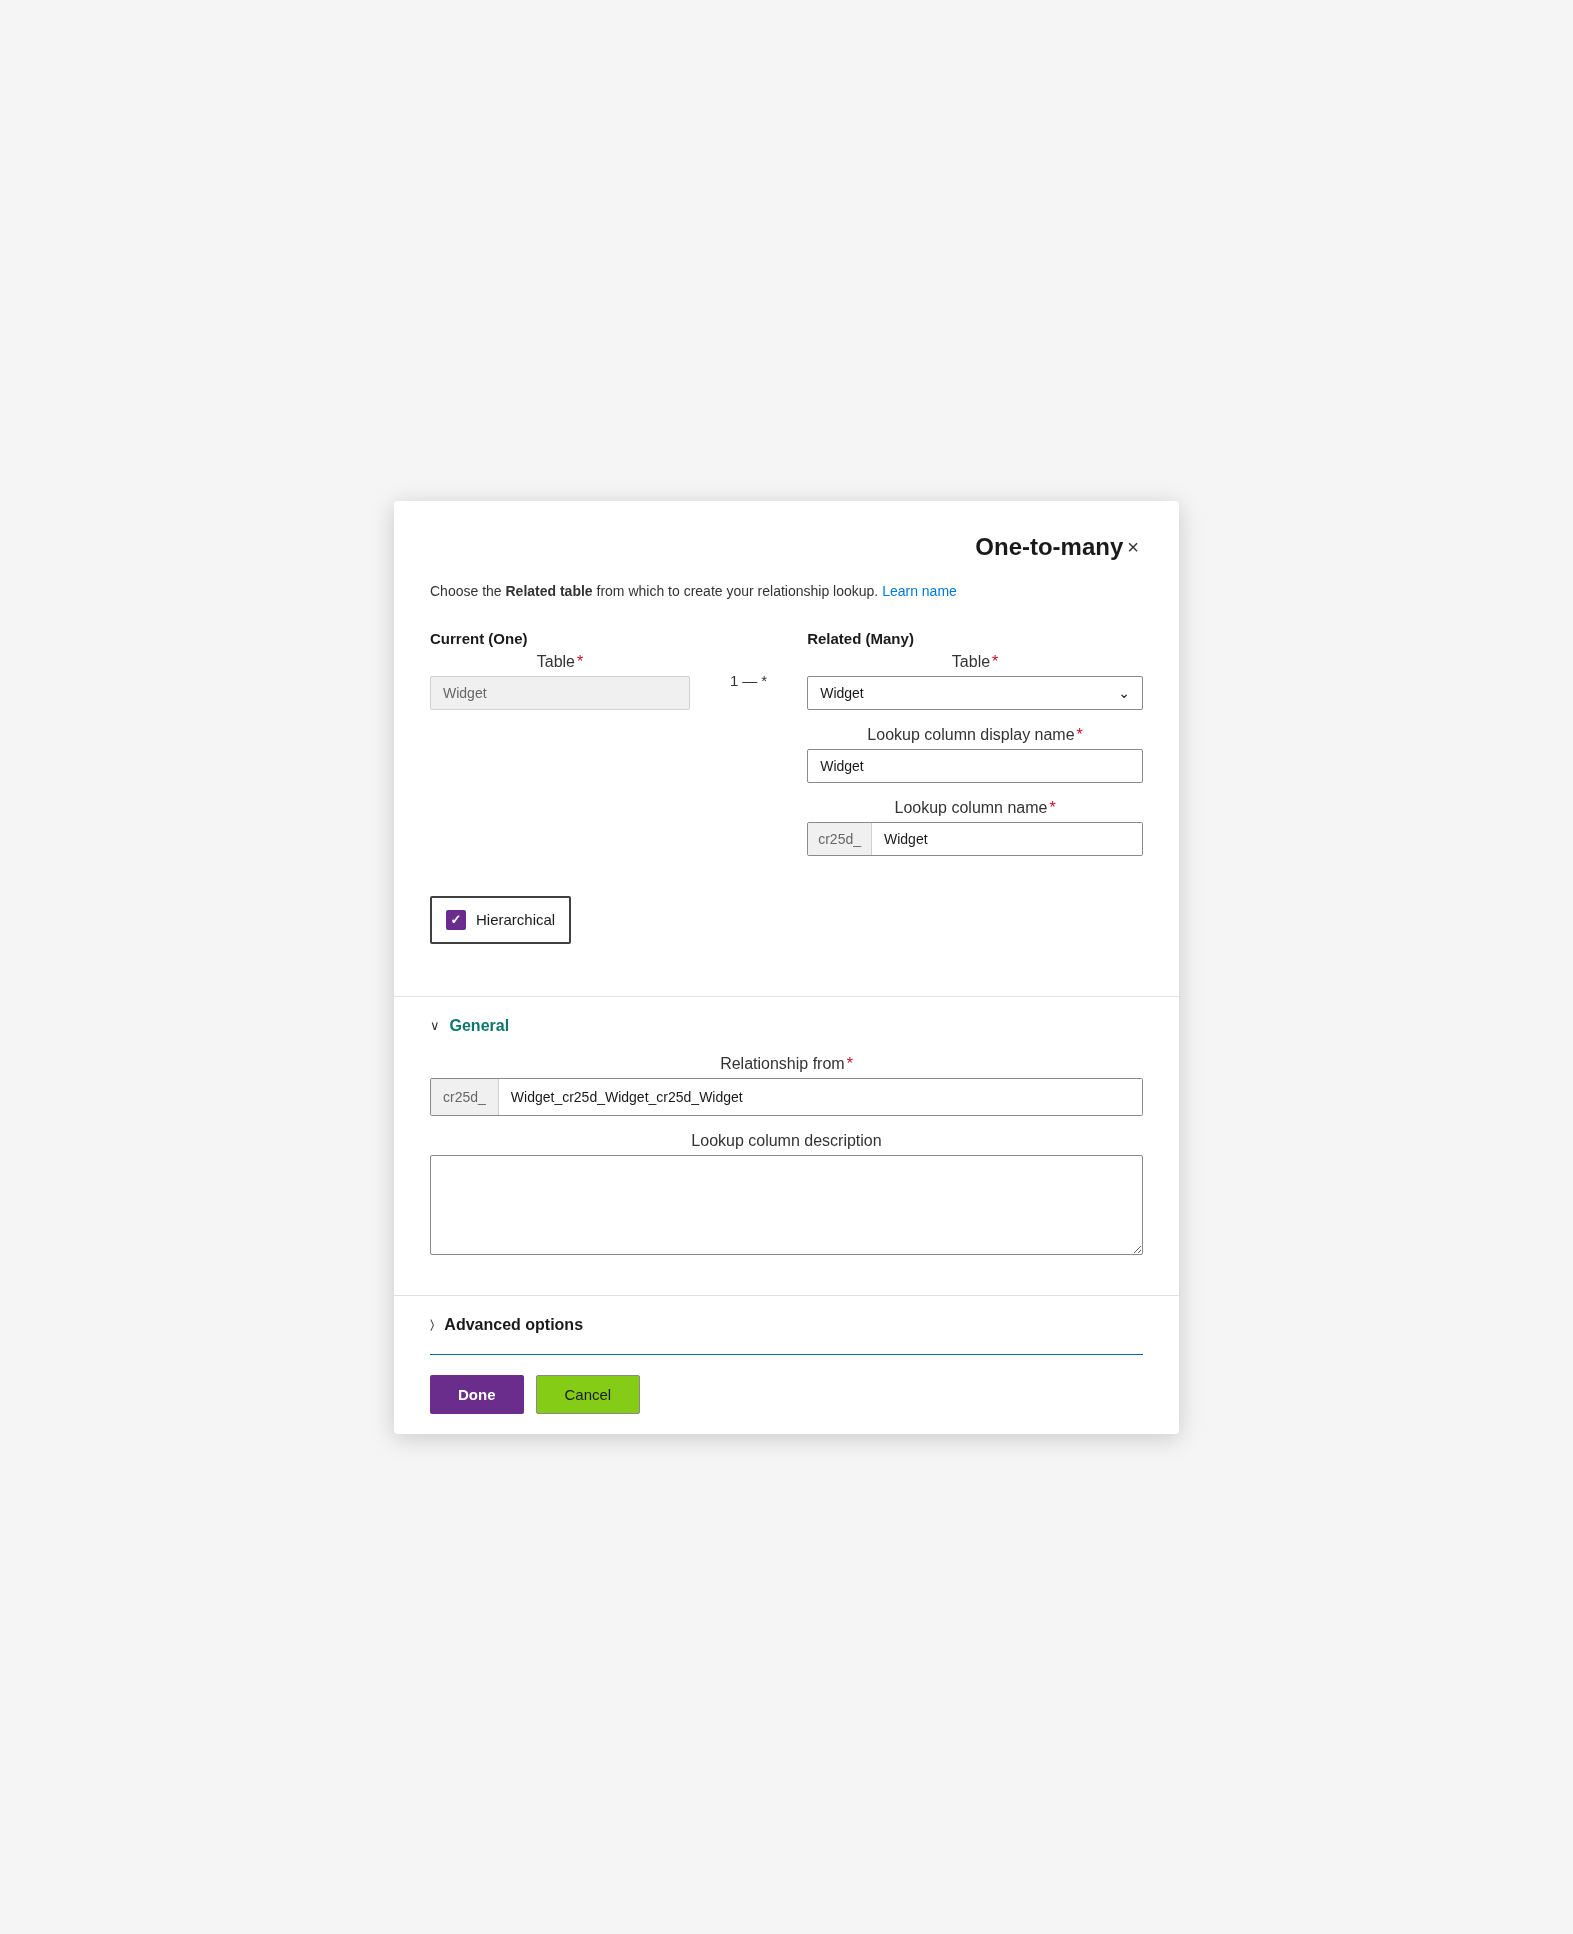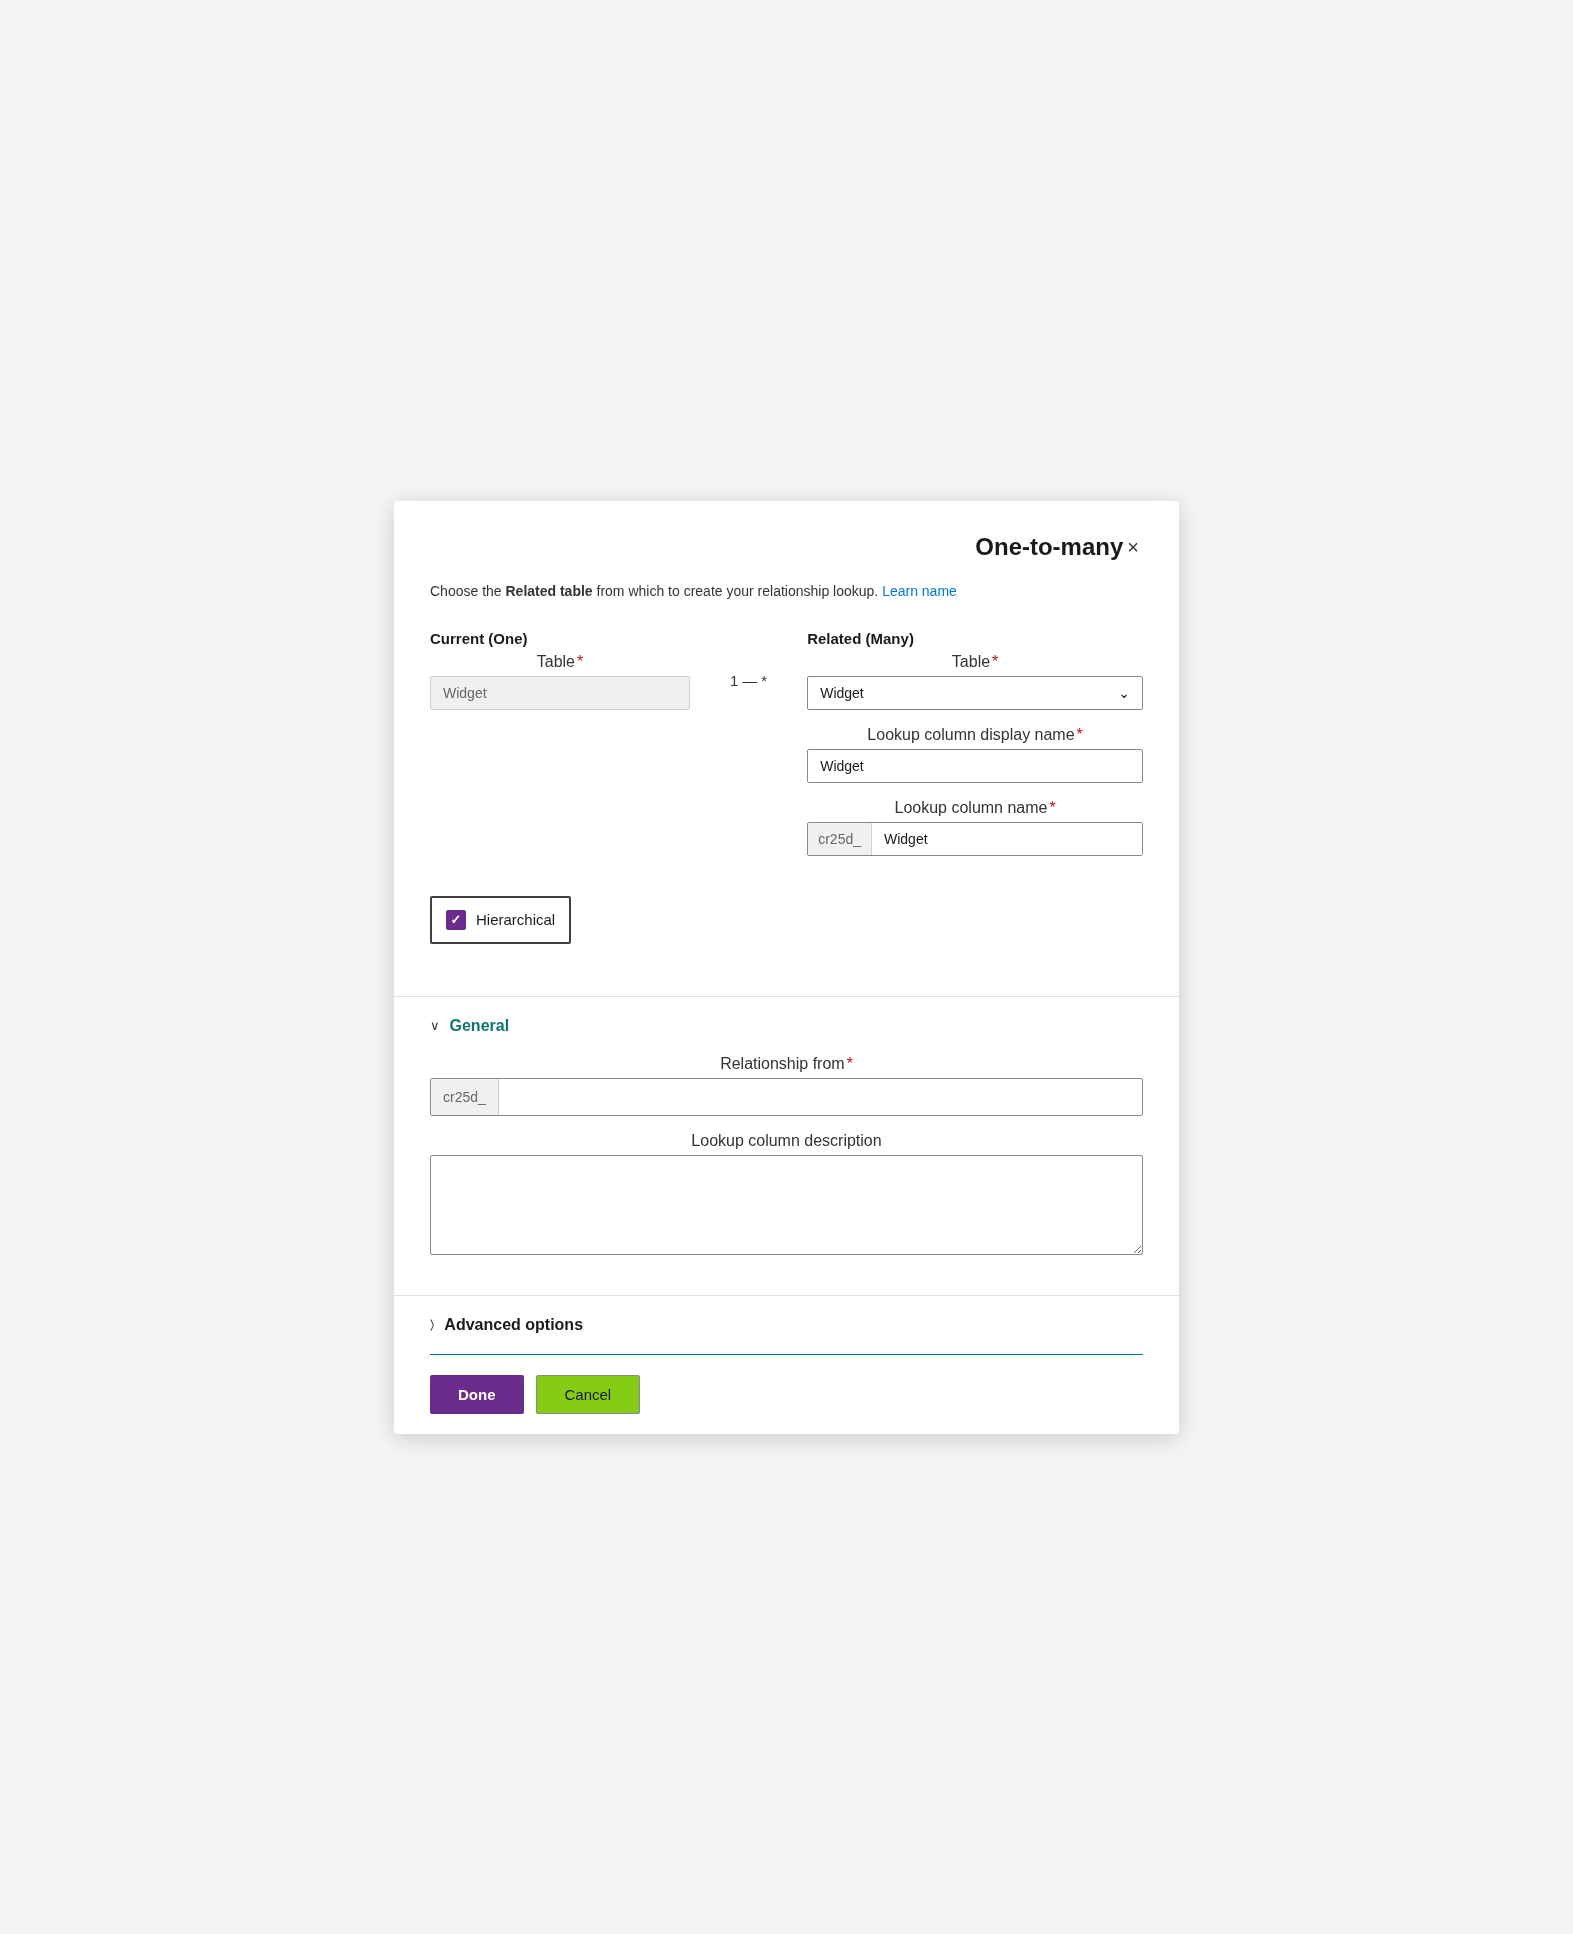--- a/index.html
+++ b/index.html
@@ -366,20 +366,21 @@
   </div>
 
   <div class="section-content">
 
     <div class="field-group">
       <div class="field-label">
         <span>Relationship from</span><span class="required-star">*</span>
       </div>
       <div class="relationship-name-input">
         <span class="prefix">cr25d_</span>
+        <input type="text" value="Widget_cr25d_Widget_cr25d_Widget" style="">
       </div>
     </div>
 
     <div class="field-group">
       <div class="field-label">Lookup column description</div>
       <textarea class="textarea-field" style=""></textarea>
     </div>
   </div>
 
   <div class="separator"></div>

